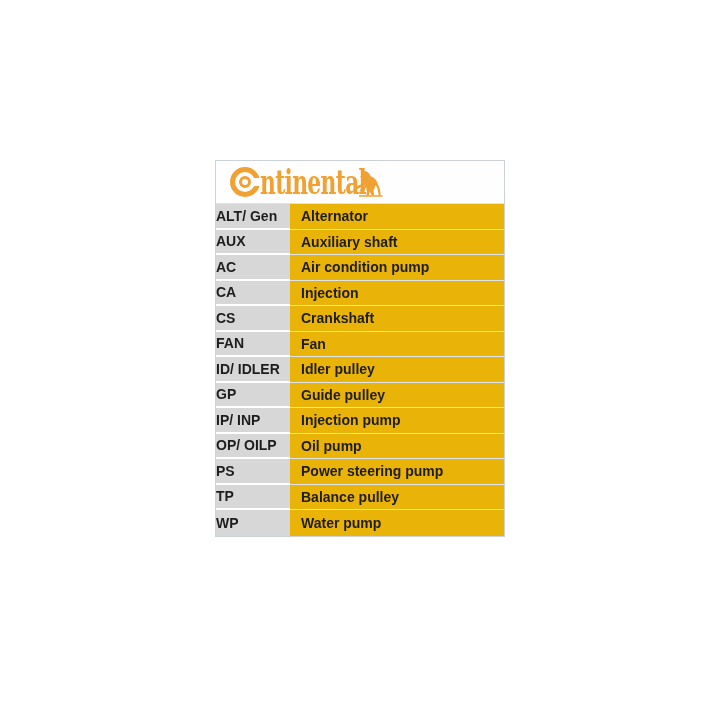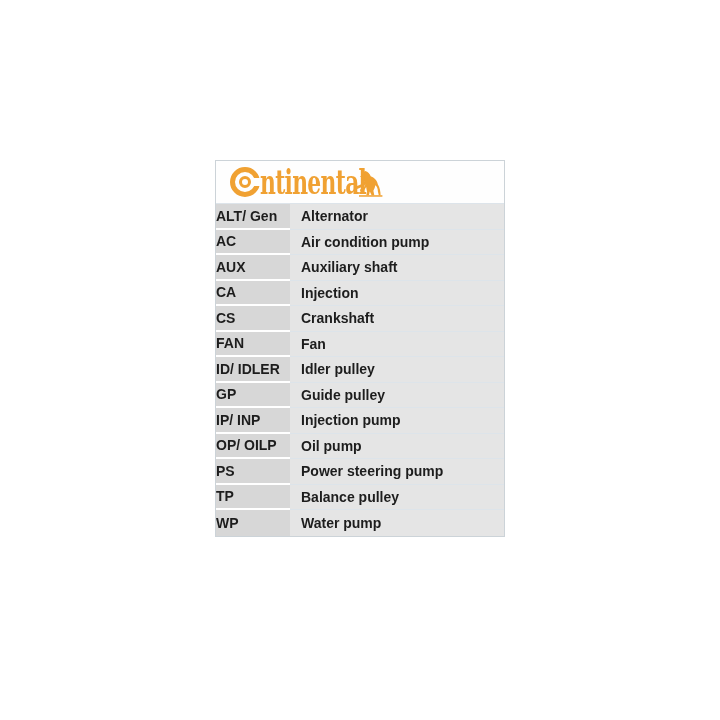--- a/index.html
+++ b/index.html
@@ -34,21 +34,21 @@
   .horse{align-self:flex-end;height:27px;margin-left:1px;line-height:0;}
   
   .row{display:flex;height:25.5px;}
   .abbr{
     flex:0 0 74px;box-sizing:border-box;background:var(--abbr-bg);
     border-bottom:2px solid #ffffff;
     display:flex;align-items:center;
     font-weight:bold;font-size:14px;color:var(--ink);white-space:nowrap;
   }
   .label{
-    flex:1;box-sizing:border-box;background:#e5e5e5;
+    flex:1;box-sizing:border-box;background:#eab308;
     border-bottom:1px solid var(--divider);
     display:flex;align-items:center;padding-left:11px;
     font-weight:bold;font-size:14px;color:var(--ink);white-space:nowrap;
   }
   .row:last-child .label{border-bottom:none;}
   .row:last-child .abbr{border-bottom:none;}
 </style>
 </head>
 <body>
 
@@ -84,26 +84,26 @@
         </span>
       </div>
     </div>
 
     <div id="legend-rows">
         <div class="row">
           <div class="abbr">ALT/ Gen</div>
           <div class="label">Alternator</div>
         </div>
         <div class="row">
+          <div class="abbr">AUX</div>
+          <div class="label">Auxiliary shaft</div>
+        </div>
+        <div class="row">
           <div class="abbr">AC</div>
           <div class="label">Air condition pump</div>
-        </div>
-        <div class="row">
-          <div class="abbr">AUX</div>
-          <div class="label">Auxiliary shaft</div>
         </div>
         <div class="row">
           <div class="abbr">CA</div>
           <div class="label">Injection</div>
         </div>
         <div class="row">
           <div class="abbr">CS</div>
           <div class="label">Crankshaft</div>
         </div>
         <div class="row">

